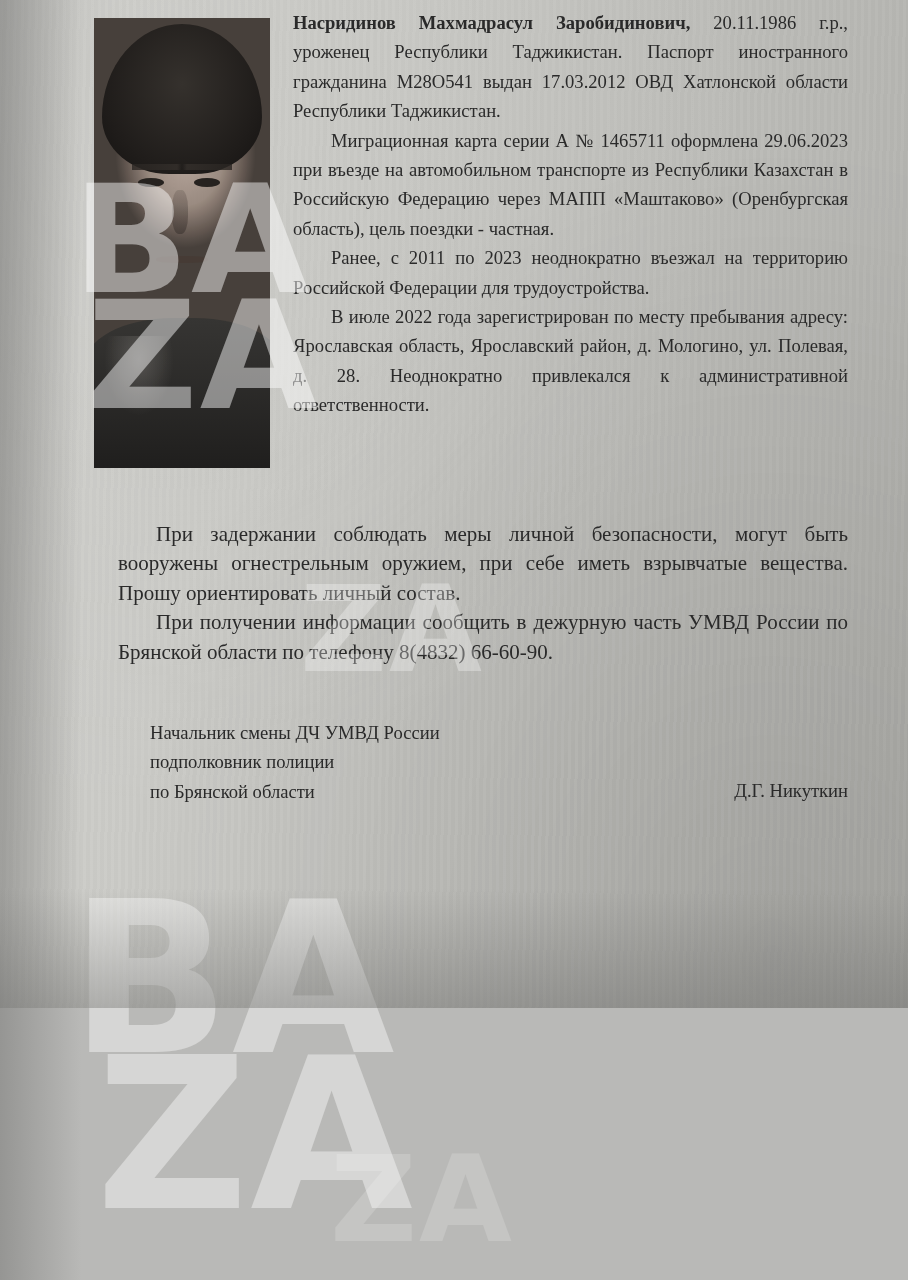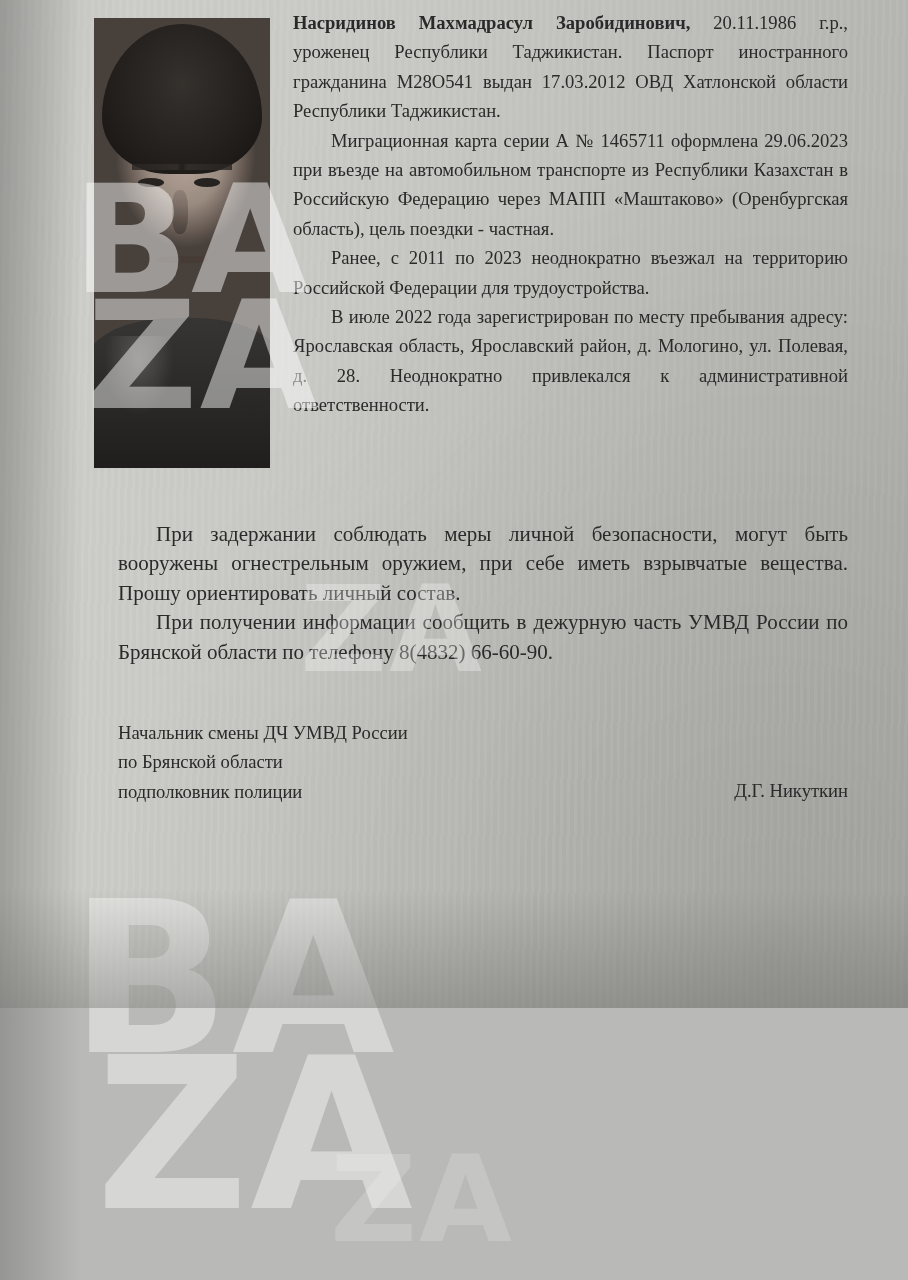--- a/index.html
+++ b/index.html
@@ -140,21 +140,21 @@
   .sign {
     position: absolute;
     left: 0px;
     top: 718px;
     width: 730px;
     font-size: 18.6px;
     line-height: 29.4px;
     color: #2a2a2a;
   }
   .sign .row { display: flex; justify-content: space-between; }
-  .sign .left { width: 430px; }
+  .sign .left { width: 430px; margin-left: 32px; }
   .sign .right { text-align: left; padding-top: 58px; }
 
   
   .wm {
     position: absolute;
     font-family: "DejaVu Sans", sans-serif;
     font-weight: 700;
     color: rgba(255,255,255,0.55);
     letter-spacing: 2px;
     pointer-events: none;
@@ -234,22 +234,22 @@
 
     <div class="block2">
       <p>При задержании соблюдать меры личной безопасности, могут быть вооружены огнестрельным оружием, при себе иметь взрывчатые вещества. Прошу ориентировать личный состав.</p>
       <p>При получении информации сообщить в дежурную часть УМВД России по Брянской области по телефону 8(4832) 66-60-90.</p>
     </div>
 
     <div class="sign">
       <div class="row">
         <div class="left">
           <div>Начальник смены ДЧ УМВД России</div>
+          <div>подполковник полиции</div>
           <div>по Брянской области</div>
-          <div>подполковник полиции</div>
         </div>
         <div class="right">Д.Г. Никуткин</div>
       </div>
     </div>
 
   </div>
 
   <div class="wm wm-small">
     <span>BA</span>
     <span class="l2">ZA</span>

